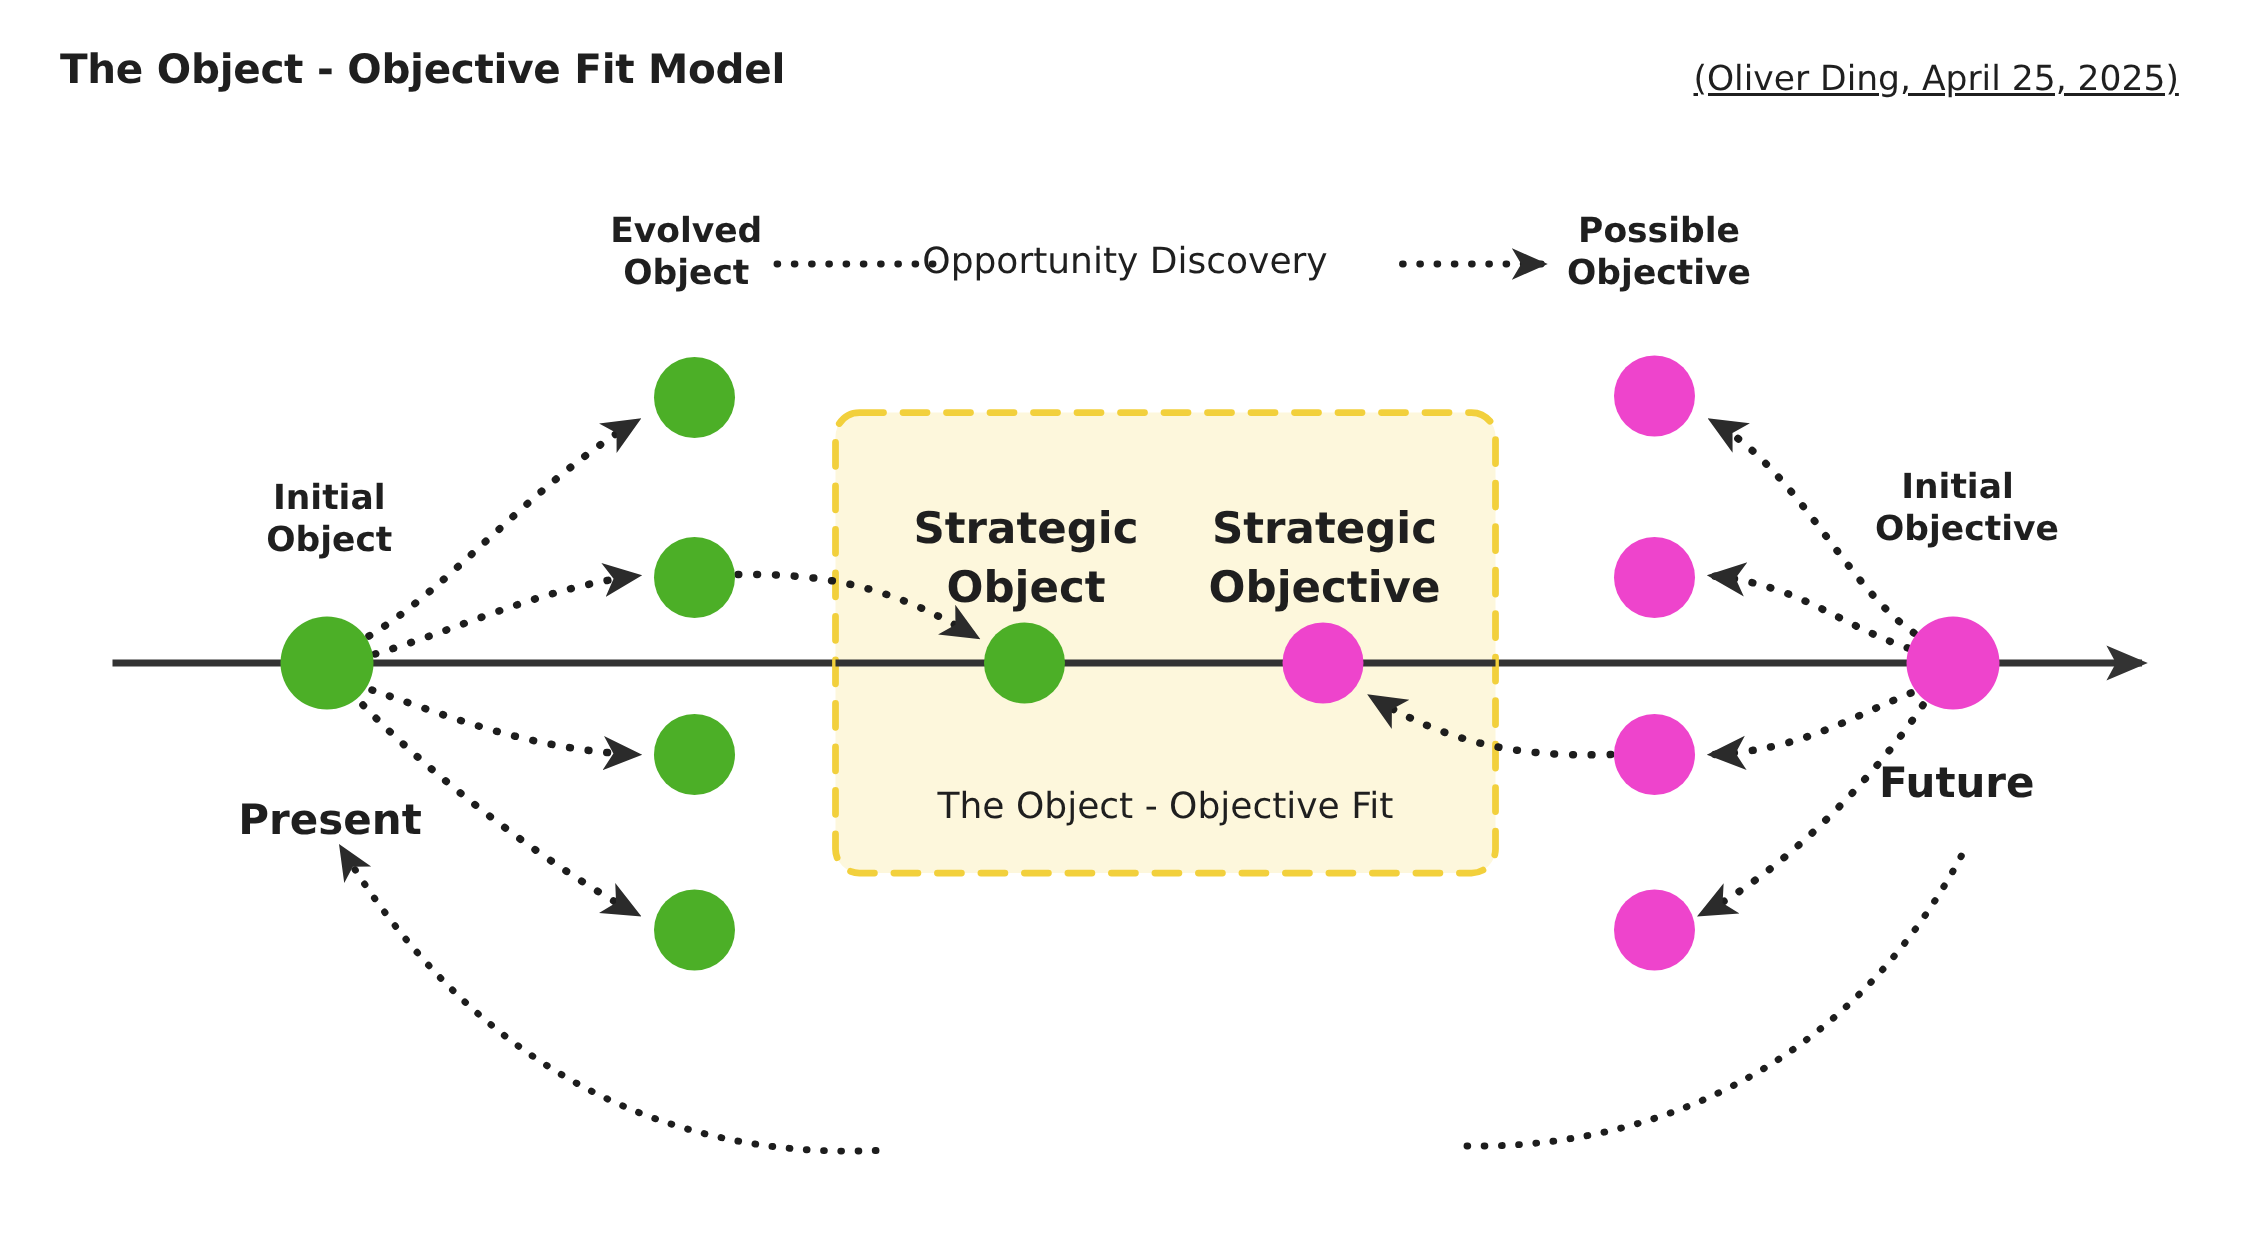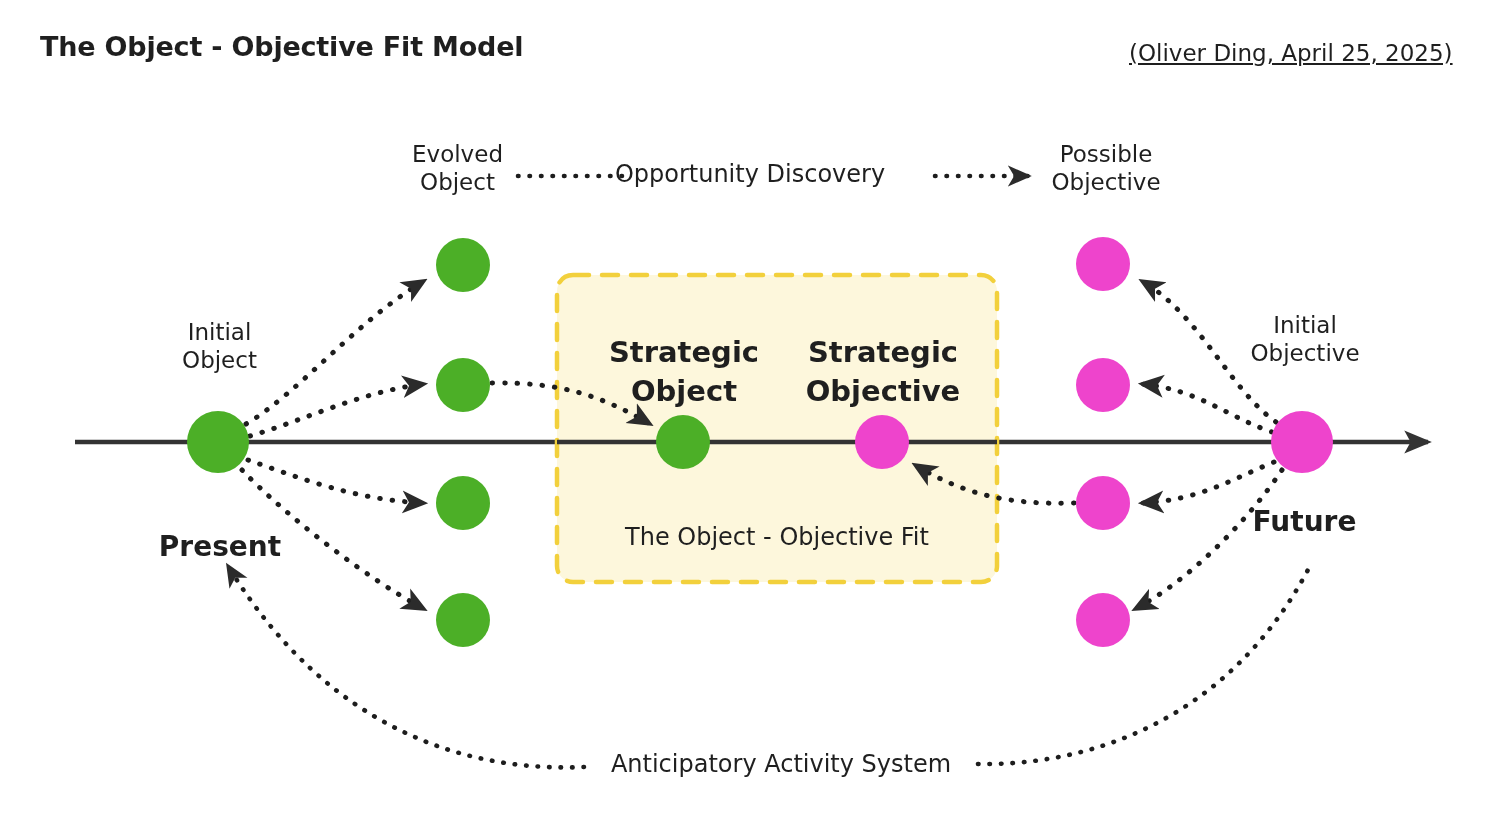--- a/index.html
+++ b/index.html
@@ -37,20 +37,21 @@
     font-weight: bold;
     letter-spacing: -0.2px;
   }
   .attrib {
     font-size: 23px;
     font-weight: normal;
   }
   .node-label {
     font-size: 23px;
     text-align: center;
+    font-weight: bold;
   }
   .node-label-bold {
     font-size: 28px;
     font-weight: bold;
     text-align: center;
   }
   .flow-label {
     font-size: 24px;
     text-align: center;
   }
@@ -168,15 +169,14 @@
   <div class="lbl node-label-bold" style="left:1242px; top:505px; width:125px;">Future</div>
 
   <div class="lbl strategic-label" style="left:598px; top:333px; width:172px;">Strategic
 Object</div>
 
   <div class="lbl strategic-label" style="left:790px; top:333px; width:186px;">Strategic
 Objective</div>
 
   <div class="lbl box-caption" style="left:567px; top:523px; width:420px;">The Object - Objective Fit</div>
 
-  <div class="lbl bottom-label" style="left:598px; top:750px; width:366px;">Anticipatory Activity System</div>
 
 </div>
 
 </body></html>

